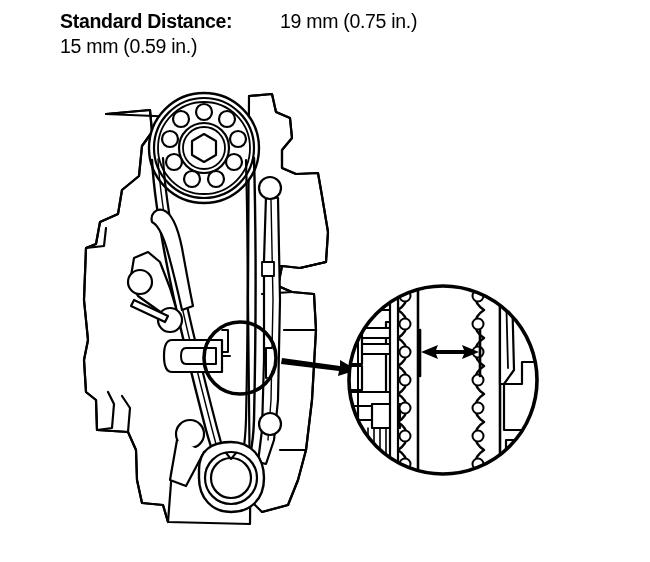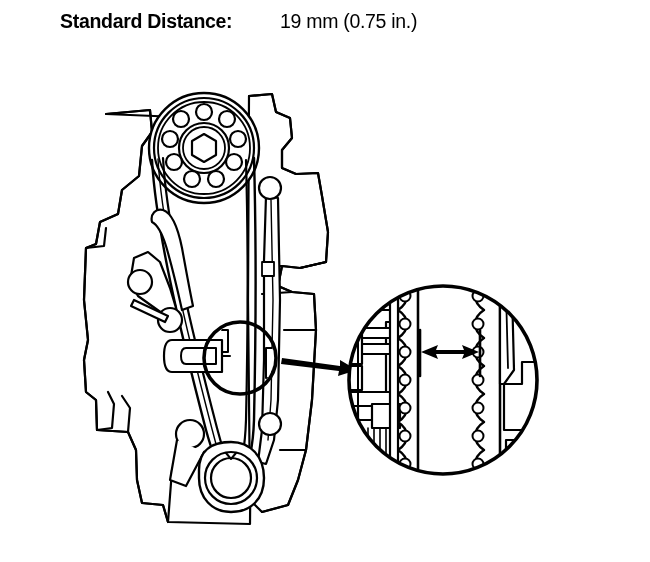--- a/index.html
+++ b/index.html
@@ -57,20 +57,21 @@
 </style>
 </head>
 <body>
 
 <div id="spec-table">
   <div class="spec-row">
     <div class="spec-label">Standard Distance:</div>
     <div class="spec-value">19 mm (0.75 in.)</div>
   </div>
   <div class="spec-row">
+    <div class="spec-value">15 mm (0.59 in.)</div>
   </div>
 </div>
 
 <div id="drawing">
 <svg width="650" height="562" viewBox="0 0 650 562" xmlns="http://www.w3.org/2000/svg">
   <defs>
 
     <clipPath id="detailClip">
       <circle cx="443" cy="380" r="93"></circle>
     </clipPath>

